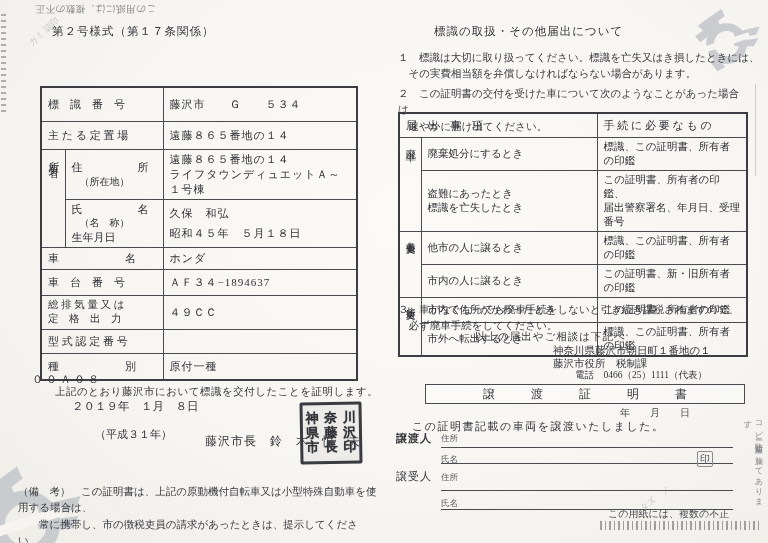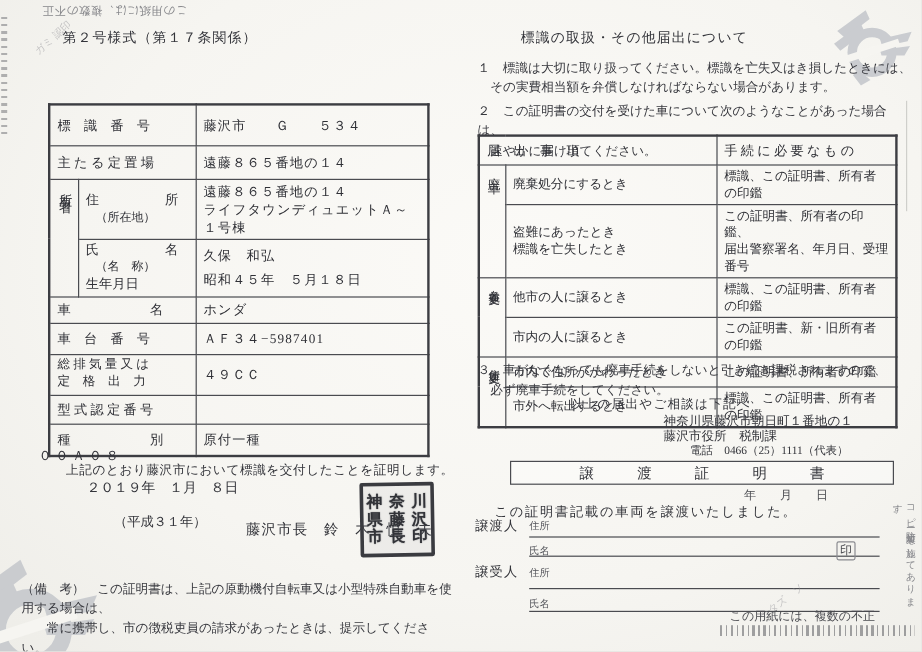--- a/index.html
+++ b/index.html
@@ -126,21 +126,21 @@
         <div>久保　和弘</div>
         <div style="margin-top:5px;">昭和４５年　５月１８日</div>
       </td>
     </tr>
     <tr style="height:22px">
       <td colspan="2">車　　　　　　名</td>
       <td class="valcell">ホンダ</td>
     </tr>
     <tr style="height:26px">
       <td colspan="2">車　台　番　号</td>
-      <td class="valcell">ＡＦ３４−5987401</td>
+      <td class="valcell">ＡＦ３４−1894637</td>
     </tr>
     <tr style="height:30px">
       <td colspan="2" class="ml" style="font-size:10.5px;line-height:1.4;">総 排 気 量 又 は
 定　格　出　力</td>
       <td class="valcell">４９ＣＣ</td>
     </tr>
     <tr style="height:24px">
       <td colspan="2">型 式 認 定 番 号</td>
       <td class="valcell"></td>
     </tr>
@@ -227,21 +227,21 @@
 　必ず廃車手続をしてください。</div>
   <div class="abs" style="left:475px;top:330px;font-size:10.5px;letter-spacing:1px;">以上の届出やご相談は下記へ</div>
   <div class="abs" style="left:553px;top:344px;font-size:10.5px;">神奈川県藤沢市朝日町１番地の１</div>
   <div class="abs" style="left:553px;top:357px;font-size:10.5px;">藤沢市役所　税制課</div>
   <div class="abs" style="left:575px;top:369px;font-size:9.5px;">電話　0466（25）1111（代表）</div>
 
   <div class="abs" style="left:425px;top:384px;width:318px;height:18px;border:1.5px solid #4a4b50;text-align:center;font-size:12px;line-height:18px;background:rgba(255,255,255,.35);">譲　　　渡　　　証　　　明　　　書</div>
   <div class="abs" style="left:620px;top:406px;font-size:10px;color:#4a4b50;">年　　月　　日</div>
   <div class="abs" style="left:412px;top:419px;font-size:11px;letter-spacing:1.5px;">この証明書記載の車両を譲渡いたしました。</div>
 
-  <div class="abs" style="left:396px;top:431px;font-size:11px;letter-spacing:1px;">譲渡人</div>
+  <div class="abs" style="left:396px;top:431px;font-size:11px;letter-spacing:1px;font-weight:bold;">譲渡人</div>
   <div class="abs" style="left:441px;top:433px;font-size:8.5px;color:#55565c;">住所</div>
   <div class="abs uline" style="left:441px;top:447px;width:292px;"></div>
   <div class="abs" style="left:441px;top:454px;font-size:8.5px;color:#55565c;">氏名</div>
   <div class="abs uline" style="left:441px;top:463px;width:292px;"></div>
   <div class="abs" style="left:697px;top:451px;font-size:10px;color:#4a4b50;border:1px solid #8a8b90;border-radius:2px;padding:0 2px;">印</div>
 
   <div class="abs" style="left:396px;top:469px;font-size:11px;letter-spacing:1px;">譲受人</div>
   <div class="abs" style="left:441px;top:472px;font-size:8.5px;color:#55565c;">住所</div>
   <div class="abs uline" style="left:441px;top:490px;width:292px;"></div>
   <div class="abs" style="left:441px;top:498px;font-size:8.5px;color:#55565c;">氏名</div>

